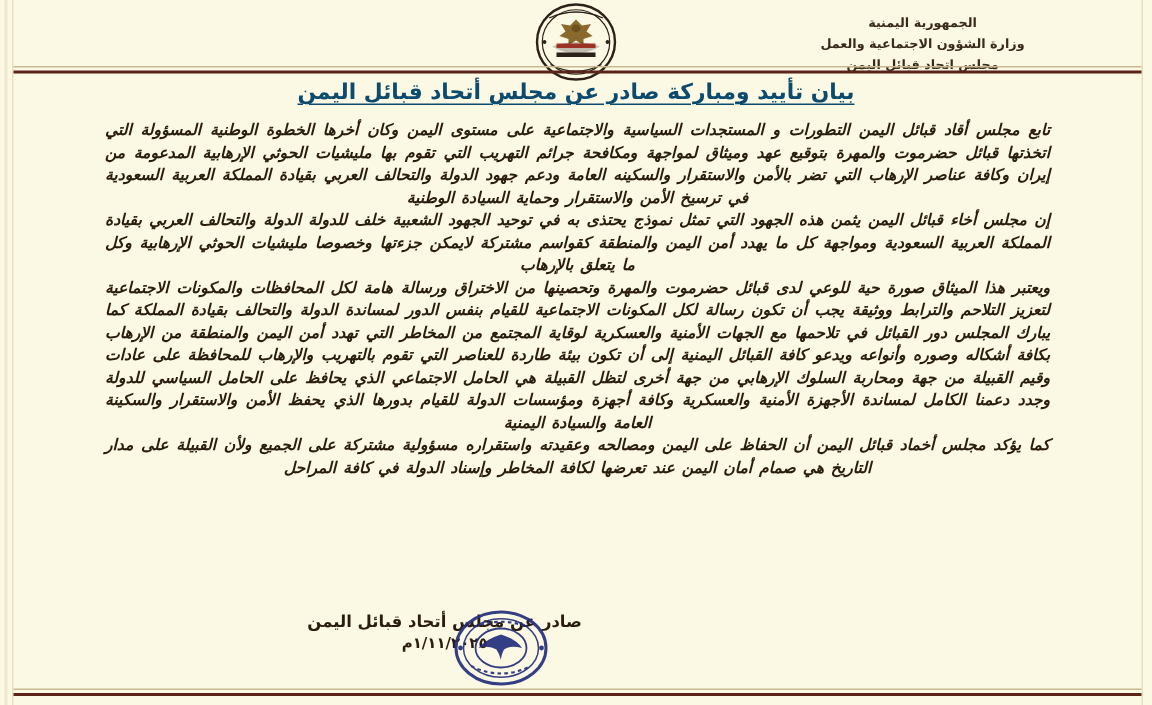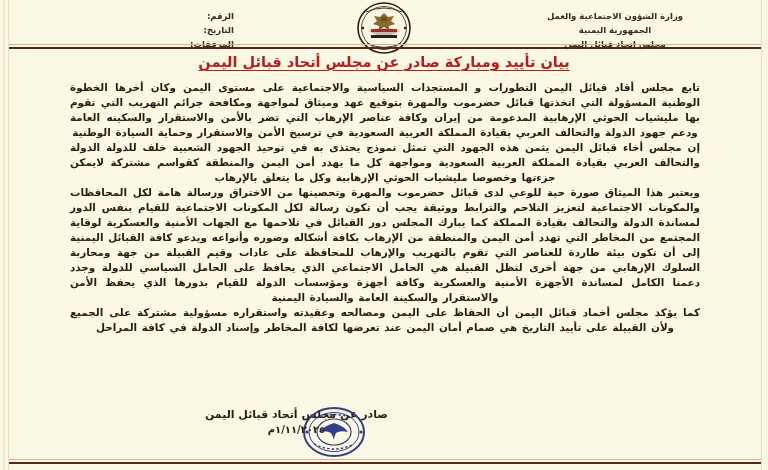--- a/index.html
+++ b/index.html
@@ -100,21 +100,21 @@
     height: 2px;
     background: #5a2418;
   }
 
   
   .doc-title {
     position: absolute;
     left: 0; right: 0;
     top: 54px;
     text-align: center;
-    color: #b91c1c;
+    color: #0c4a6e;
     font-weight: bold;
     font-size: 14.5px;
     letter-spacing: 0.5px;
     text-decoration: underline;
     text-underline-offset: 3px;
     text-decoration-thickness: 1px;
   }
 
   
   .body-wrap {
@@ -127,20 +127,21 @@
   .para {
     color: #2a1d10;
     font-weight: bold;
     font-size: 10.4px;
     line-height: 14.9px;
     text-align: justify;
     text-align-last: center;
     direction: rtl;
     margin: 0 0 0.5px 0;
     word-spacing: 1px;
+    font-style: italic;
   }
 
   
   .footer {
     position: absolute;
     left: 0; right: 0;
     bottom: 12px;
     height: 52px;
   }
   .sign-block {
@@ -191,30 +192,25 @@
 
 <div class="page">
 
   <div class="frame-left2"></div>
   <div class="frame-left"></div>
   <div class="frame-right"></div>
 
   <div class="header">
 
     <div class="org-block">
+      <div>الجمهورية اليمنية</div>
       <div>وزارة الشؤون الاجتماعية والعمل</div>
-      <div>الجمهورية اليمنية</div>
       <div>مجلس اتحاد قبائل اليمن</div>
     </div>
 
-    <div class="meta-block">
-      <div>الرقم:</div>
-      <div>التاريخ:</div>
-      <div>المرفقات:</div>
-    </div>
 
     <div class="emblem">
       <svg viewBox="0 0 58 54" width="58" height="54" aria-hidden="true">
         <ellipse cx="29" cy="27" rx="26" ry="25" fill="none" stroke="#2b2118" stroke-width="1.6"></ellipse>
         <ellipse cx="29" cy="27" rx="22.5" ry="21.5" fill="none" stroke="#2b2118" stroke-width="0.8"></ellipse>
         <path d="M29 12 l4 4 6 -1 -3 5 4 3 -6 2 0 4 -5 -3 -5 3 0 -4 -6 -2 4 -3 -3 -5 6 1 z" fill="#8a6a2c"></path>
         <ellipse cx="29" cy="18" rx="3" ry="2.6" fill="#6d5120"></ellipse>
         <rect x="16" y="28" width="26" height="3" fill="#c0392b"></rect>
         <rect x="16" y="31" width="26" height="3" fill="#f3efe0"></rect>
         <rect x="16" y="34" width="26" height="3" fill="#2b2118"></rect>
@@ -229,21 +225,21 @@
 
   <div class="rule-top"></div>
   <div class="rule-main"></div>
 
   <div class="doc-title">بيان تأييد ومباركة صادر عن مجلس أتحاد قبائل اليمن</div>
 
   <div class="body-wrap">
     <p class="para">تابع مجلس أقاد قبائل اليمن التطورات و المستجدات السياسية والاجتماعية على مستوى اليمن وكان أخرها الخطوة الوطنية المسؤولة التي اتخذتها قبائل حضرموت والمهرة بتوقيع عهد وميثاق لمواجهة ومكافحة جرائم التهريب التي تقوم بها مليشيات الحوثي الإرهابية المدعومة من إيران وكافة عناصر الإرهاب التي تضر بالأمن والاستقرار والسكينه العامة ودعم جهود الدولة والتحالف العربي بقيادة المملكة العربية السعودية في ترسيخ الأمن والاستقرار وحماية السيادة الوطنية</p>
     <p class="para">إن مجلس أخاء قبائل اليمن يثمن هذه الجهود التي تمثل نموذج يحتذى به في توحيد الجهود الشعبية خلف للدولة الدولة والتحالف العربي بقيادة المملكة العربية السعودية ومواجهة كل ما يهدد أمن اليمن والمنطقة كقواسم مشتركة لايمكن جزءتها وخصوصا مليشيات الحوثي الإرهابية وكل ما يتعلق بالإرهاب</p>
     <p class="para">ويعتبر هذا الميثاق صورة حية للوعي لدى قبائل حضرموت والمهرة وتحصينها من الاختراق ورسالة هامة لكل المحافظات والمكونات الاجتماعية لتعزيز التلاحم والترابط ووثيقة يجب أن تكون رسالة لكل المكونات الاجتماعية للقيام بنفس الدور لمساندة الدولة والتحالف بقيادة المملكة كما يبارك المجلس دور القبائل في تلاحمها مع الجهات الأمنية والعسكرية لوقاية المجتمع من المخاطر التي تهدد أمن اليمن والمنطقة من الإرهاب بكافة أشكاله وصوره وأنواعه ويدعو كافة القبائل اليمنية إلى أن تكون بيئة طاردة للعناصر التي تقوم بالتهريب والإرهاب للمحافظة على عادات وقيم القبيلة من جهة ومحاربة السلوك الإرهابي من جهة أخرى لتظل القبيلة هي الحامل الاجتماعي الذي يحافظ على الحامل السياسي للدولة وجدد دعمنا الكامل لمساندة الأجهزة الأمنية والعسكرية وكافة أجهزة ومؤسسات الدولة للقيام بدورها الذي يحفظ الأمن والاستقرار والسكينة العامة والسيادة اليمنية</p>
-    <p class="para">كما يؤكد مجلس أخماد قبائل اليمن أن الحفاظ على اليمن ومصالحه وعقيدته واستقراره مسؤولية مشتركة على الجميع ولأن القبيلة على تأييد التاريخ هي صمام أمان اليمن عند تعرضها لكافة المخاطر وإسناد الدولة في كافة المراحل</p>
+    <p class="para">كما يؤكد مجلس أخماد قبائل اليمن أن الحفاظ على اليمن ومصالحه وعقيدته واستقراره مسؤولية مشتركة على الجميع ولأن القبيلة على مدار التاريخ هي صمام أمان اليمن عند تعرضها لكافة المخاطر وإسناد الدولة في كافة المراحل</p>
   </div>
 
   <div class="footer">
 
     <div class="sign-block">
       <div class="sign-line">صادر عن مجلس أتحاد قبائل اليمن</div>
       <div class="sign-date">١/١١/٢٠٢٥م</div>
     </div>
 
     <div class="stamp">

